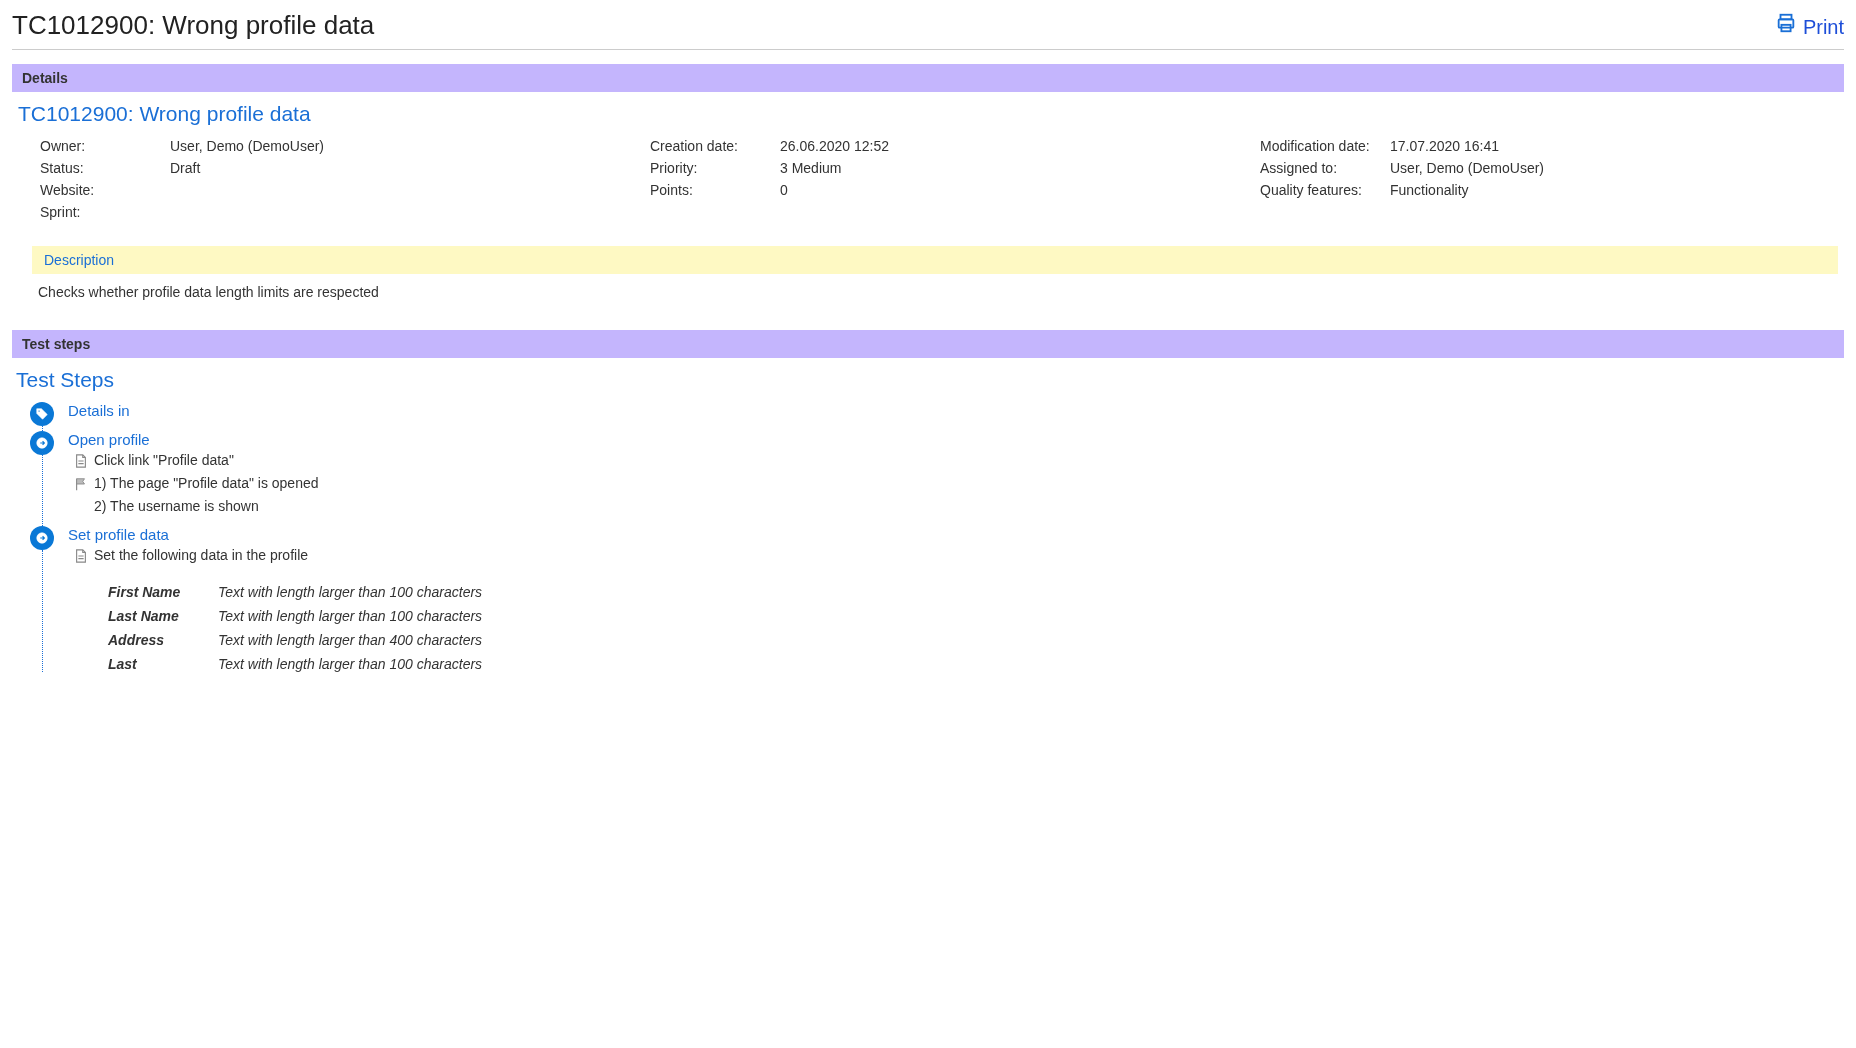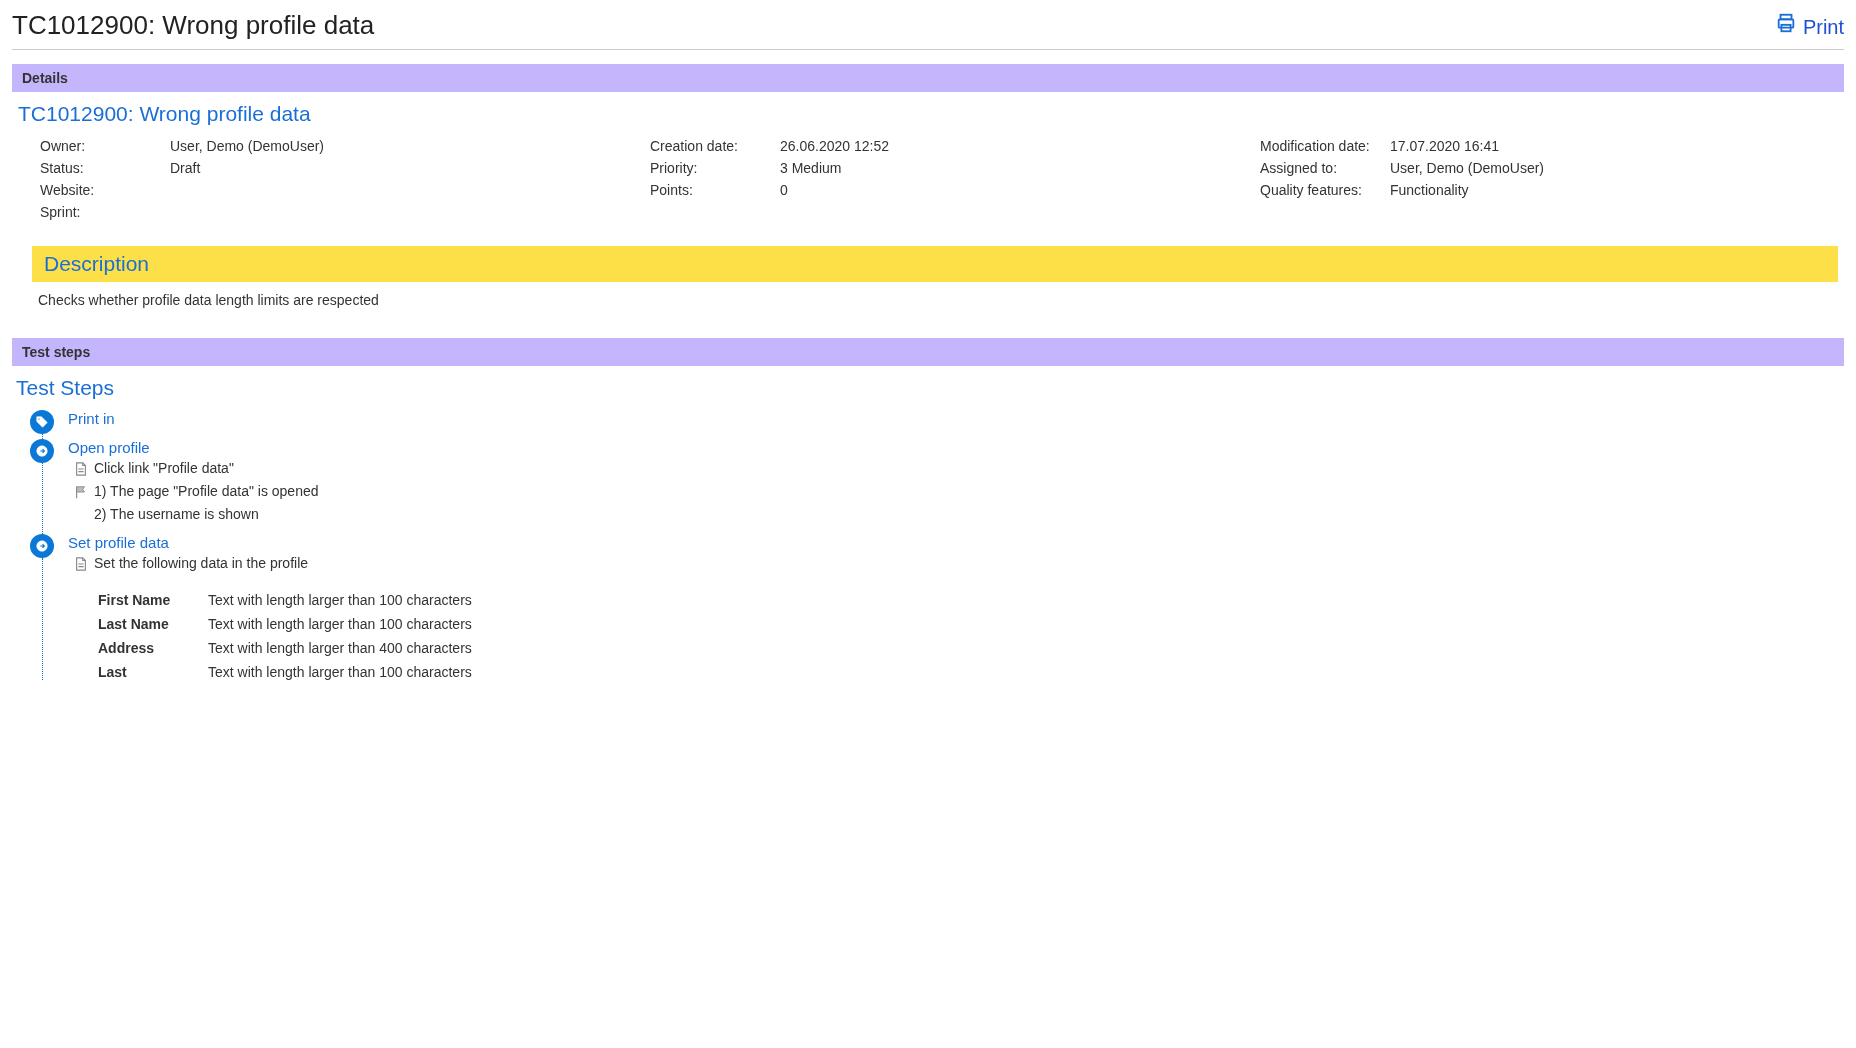--- a/index.html
+++ b/index.html
@@ -70,24 +70,24 @@
     width: 130px;
     color: #333;
   }
   .meta-value { color: #333; }
 
   .sub-section {
     margin-top: 20px;
     margin-left: 14px;
   }
   .sub-bar {
-    background: #fde047;
+    background: #fef9c3;
     padding: 6px 12px;
     color: #1a6fd6;
-    font-size: 21px;
+    font-size: 14px;
   }
   .sub-body {
     padding: 10px 6px 6px 6px;
   }
 
   .steps-section {
     margin-top: 8px;
   }
   .steps-title {
     color: #1a6fd6;
@@ -139,22 +139,23 @@
   }
   .step-line .mini-icon {
     width: 14px;
     height: 14px;
     flex-shrink: 0;
     margin-top: 2px;
   }
   .step-line.no-icon { padding-left: 20px; }
 
   .profile-table {
-    margin-left: 30px;
+    margin-left: 40px;
     margin-top: 18px;
+    font-style: italic;
   }
   .profile-row {
     display: flex;
     margin-bottom: 8px;
   }
   .profile-key {
     width: 110px;
     font-weight: 700;
   }
   .profile-val { color: #333; }
@@ -246,21 +247,21 @@
   <div class="steps-title">Test Steps</div>
 
   <div class="steps-tree" id="steps-tree">
       <div class="step">
         <div class="step-node">
           <svg viewBox="0 0 24 24">
             <path d="M3 3h8l10 10-8 8L3 11V3z" fill="#fff"></path>
             <circle cx="7" cy="7" r="1.6" fill="#0a78d6"></circle>
           </svg>
         </div>
-        <div class="step-title">Print in</div>
+        <div class="step-title">Details in</div>
       </div>
       <div class="step">
         <div class="step-node">
           <svg viewBox="0 0 24 24">
             <circle cx="12" cy="12" r="9" fill="#fff"></circle>
             <path d="M9 12h7M13 9l3 3-3 3" stroke="#0a78d6" stroke-width="2" fill="none"></path>
           </svg>
         </div>
         <div class="step-title">Open profile</div>
         <div class="step-line">

